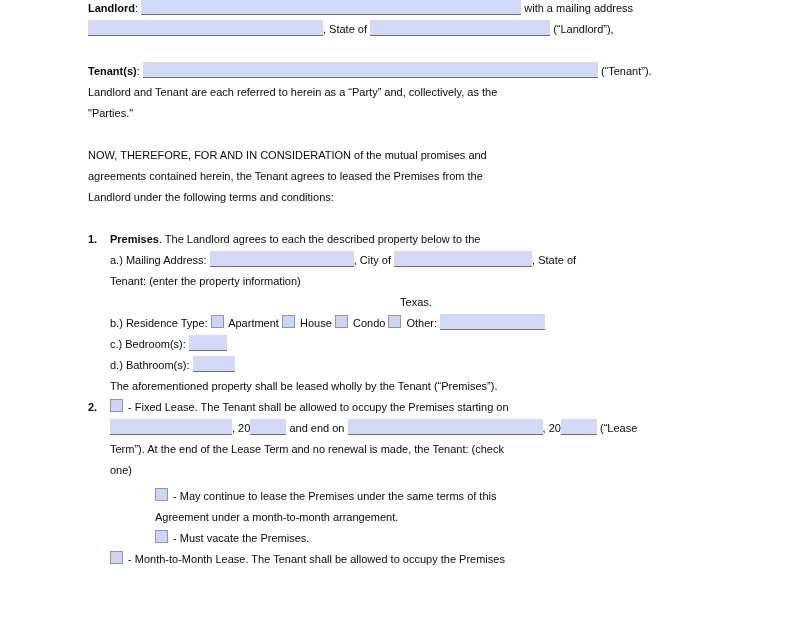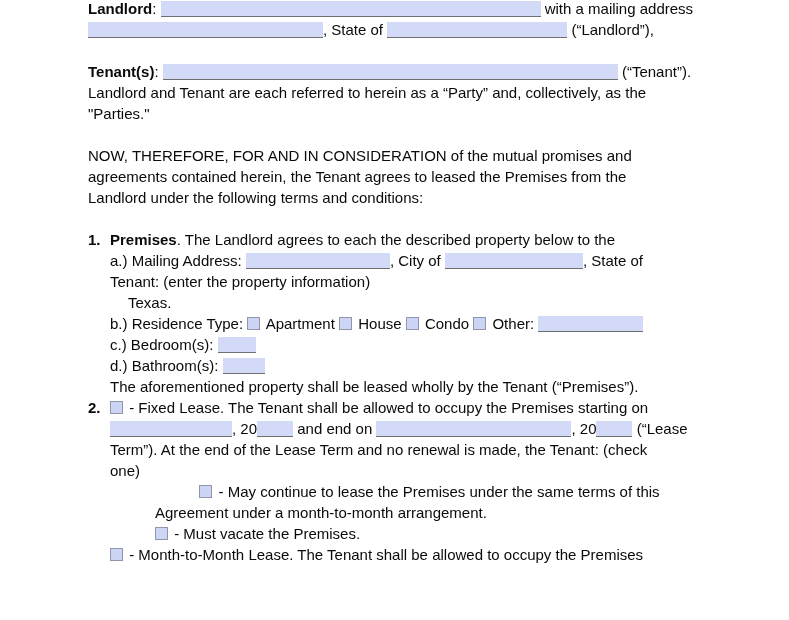--- a/index.html
+++ b/index.html
@@ -2,21 +2,21 @@
 <html><head>
 <meta charset="utf-8">
 <style>
   html,body{margin:0;padding:0;background:#ffffff;}
   .page{
     position:relative;
     width:789px;height:620px;
     background:#ffffff;
     overflow:hidden;
     font-family:"Liberation Sans",sans-serif;
-    font-size:15px;
+    font-size:11px;
     line-height:21px;
     color:#0a0a0a;
   }
   .doc{position:absolute;left:88px;top:-2px;width:616px;}
   .para{margin:0 0 21px 0;}
   .line{white-space:nowrap;height:21px;}
   .bold{font-weight:bold;}
   .field{
     display:inline-block;
     background:#d3daf7;
@@ -27,23 +27,23 @@
   .cb{
     display:inline-block;
     width:11px;height:11px;
     background:#ccd6f4;
     border:1px solid #9097ad;
     vertical-align:-1px;
     margin-right:2px;
   }
   .li{position:relative;padding-left:22px;}
   .num{position:absolute;left:0;top:0;font-weight:bold;}
-  .indent2{padding-left:18px;}
+  .indent2{padding-left:18px;text-align:center;}
   .sub{padding-left:45px;}
-  .gap-top{text-align:center;}
+  .gap-top{margin-top:5px;}
 </style>
 </head>
 <body>
 
 <div class="page">
   <div class="doc">
 
     <div class="para">
       <div class="line"><span class="bold">Landlord</span><span>:</span> <span class="field" style="width:380px"></span> <span>with a mailing address</span></div>
       <div class="line"><span class="field" style="width:235px"></span><span>, State of</span> <span class="field" style="width:180px"></span> <span>(“Landlord”),</span></div>

